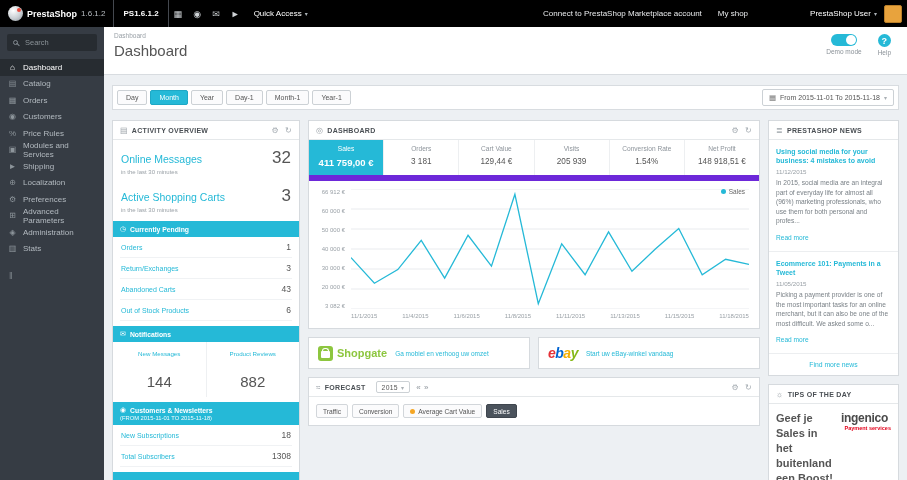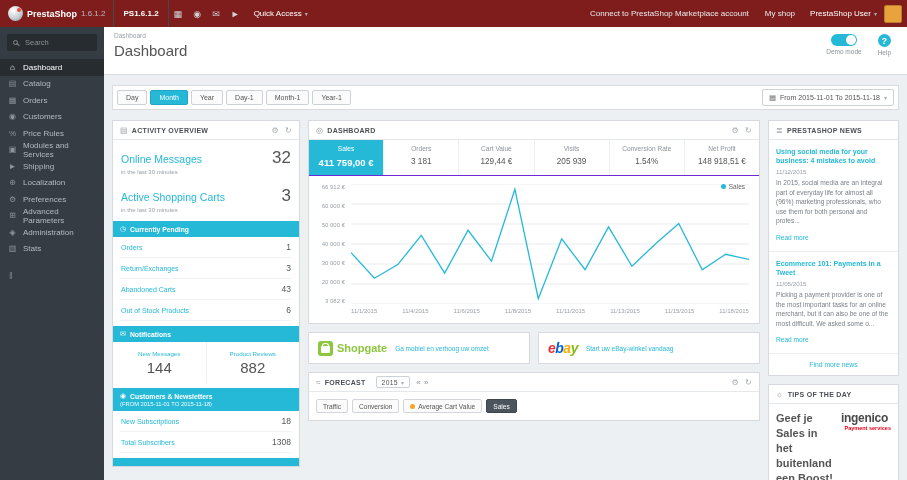--- a/index.html
+++ b/index.html
@@ -6,38 +6,38 @@
   body { margin: 0; background: #555; }
   .app {
     position: relative; width: 907px; height: 480px; overflow: hidden;
     font-family: "Liberation Sans", sans-serif; background: #edf0f3; color: #555;
   }
   [data-interactable="true"] { cursor: pointer; }
 
   
   .topbar {
     position: absolute; top: 0; left: 0; right: 0; height: 27px; z-index: 20;
-    background: #7f1d1d; color: #fff; display: flex; align-items: center; font-size: 8px;
+    background: #000000; color: #fff; display: flex; align-items: center; font-size: 8px;
   }
   .brand { display: flex; align-items: center; gap: 4px; padding: 0 8px; height: 100%; }
   .logo { width: 15px; height: 15px; border-radius: 50%; flex: none;
     background: radial-gradient(circle at 35% 30%, #ffffff, #c9ced3 55%, #8d949b); position: relative; }
   .logo::after { content: ""; position: absolute; right: 2px; top: 2px; width: 4px; height: 4px;
     border-radius: 50%; background: #e84a3c; }
   .brand-name { font-weight: bold; font-size: 9px; }
   .brand-ver { color: #b7bcc1; }
   .shop-name { padding: 0 9px; height: 100%; display: flex; align-items: center; font-weight: bold;
     border-left: 1px solid #44484f; border-right: 1px solid #44484f; }
   .tb-icon { width: 19px; text-align: center; color: #cfd3d6; font-size: 9px; height: 100%;
     display: flex; align-items: center; justify-content: center; }
   .quick-access { background: none; border: none; color: #fff; font-family: inherit; font-size: 8px;
     display: flex; align-items: center; gap: 3px; padding: 0 9px; height: 100%; }
   .tb-right { margin-left: auto; display: flex; align-items: center; height: 100%; }
   .tb-link { padding: 0 8px; color: #e8eaec; height: 100%; display: flex; align-items: center; }
-  .tb-user { display: flex; align-items: center; gap: 3px; padding: 4px 7px; height: 100%; }
+  .tb-user { display: flex; align-items: center; gap: 3px; padding: 4px 7px; height: 100%; margin-left: 47px; }
   .avatar { width: 18px; height: 18px; border-radius: 2px; background: #e8a33d; margin-right: 5px;
     border: 1px solid #b97f2a; flex: none; }
   .caret { font-size: 6px; color: #aab0b5; }
 
   
   .sidebar { position: absolute; top: 27px; bottom: 0; left: 0; width: 104px; background: #363c44; z-index: 10; }
   .search-box { margin: 7px 7px 8px; display: flex; align-items: center; gap: 5px;
     background: #272c31; border-radius: 2px; height: 17px; padding: 0 6px; }
   .mag { width: 5px; height: 5px; border: 1px solid #828a90; border-radius: 50%; position: relative; flex: none; }
   .mag::after { content: ""; position: absolute; width: 4px; height: 1px; background: #828a90;
@@ -100,24 +100,24 @@
   .sec-range { font-weight: normal; font-size: 5.8px; opacity: .95; }
   .a-row { display: flex; justify-content: space-between; align-items: center; margin: 0 7px;
     padding: 5px 1px; border-bottom: 1px solid #f0f2f4; font-size: 7px; }
   .a-row:last-of-type { border-bottom: none; }
   .a-row .lbl { color: #25b9d7; }
   .a-row .val { color: #555; font-size: 8.5px; }
   .notif-cells { display: flex; }
   .ncell { flex: 1; text-align: center; padding: 8px 2px 7px; }
   .ncell + .ncell { border-left: 1px solid #eef0f2; }
   .ncell .lbl { font-size: 6.2px; color: #25b9d7; }
-  .ncell .val { font-size: 15px; color: #555; margin-top: 2px; }
-
-  
-  .kpi-row { display: flex; border-bottom: 1px solid #6d28d9; }
+  .ncell .val { font-size: 15px; color: #555; margin-top: 16px; }
+
+  
+  .kpi-row { display: flex; border-bottom: 6px solid #6d28d9; }
   .kpi { flex: 1; text-align: center; padding: 5px 2px 7px; border-right: 1px solid #edeff1; }
   .kpi:last-child { border-right: none; }
   .kpi-label { font-size: 6.6px; color: #8d949b; }
   .kpi-value { font-size: 8.2px; color: #555; margin-top: 5px; white-space: nowrap; }
   .kpi.active { background: #25b9d7; }
   .kpi.active .kpi-label, .kpi.active .kpi-value { color: #fff; }
   .kpi.active .kpi-value { font-size: 9.5px; font-weight: bold; }
   .chart-wrap { position: relative; padding: 8px 10px 2px 6px; }
   .legend { position: absolute; top: 7px; right: 14px; font-size: 6.5px; color: #666;
     display: flex; align-items: center; gap: 3px; z-index: 2; }

